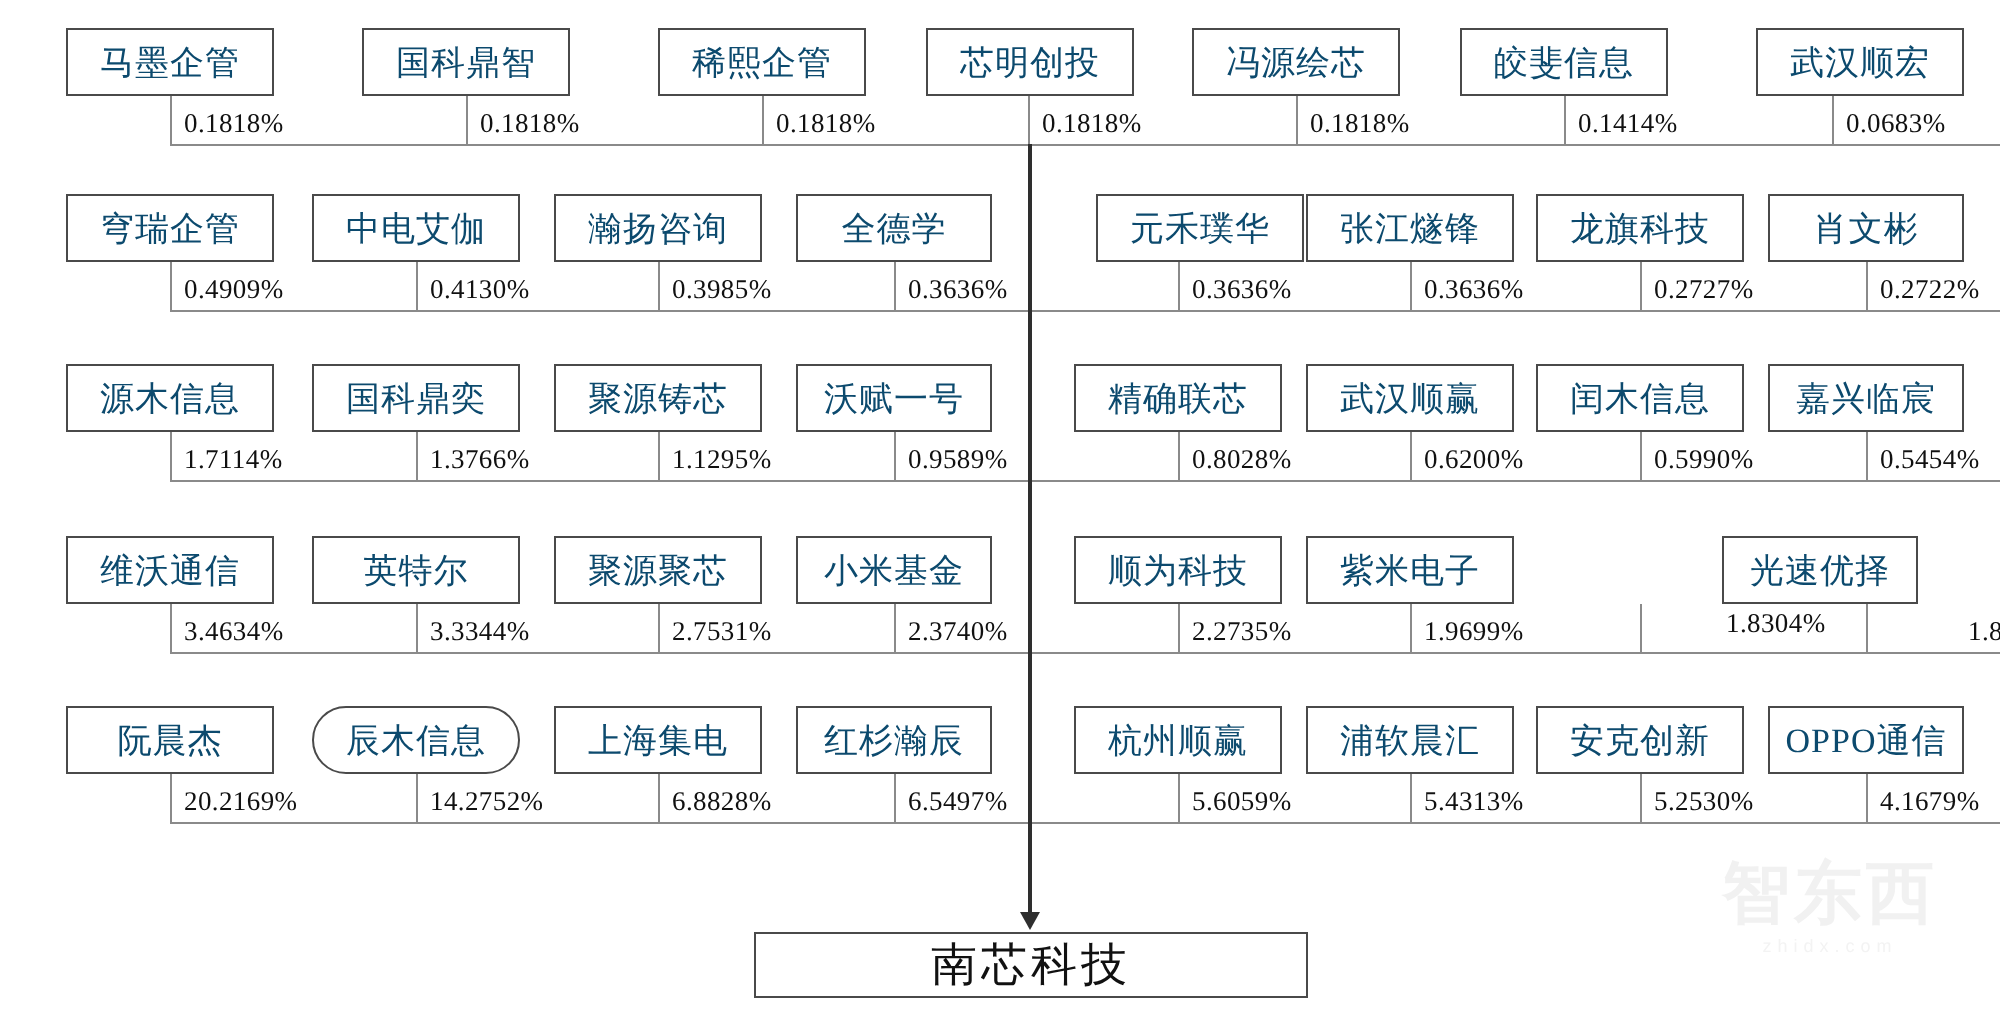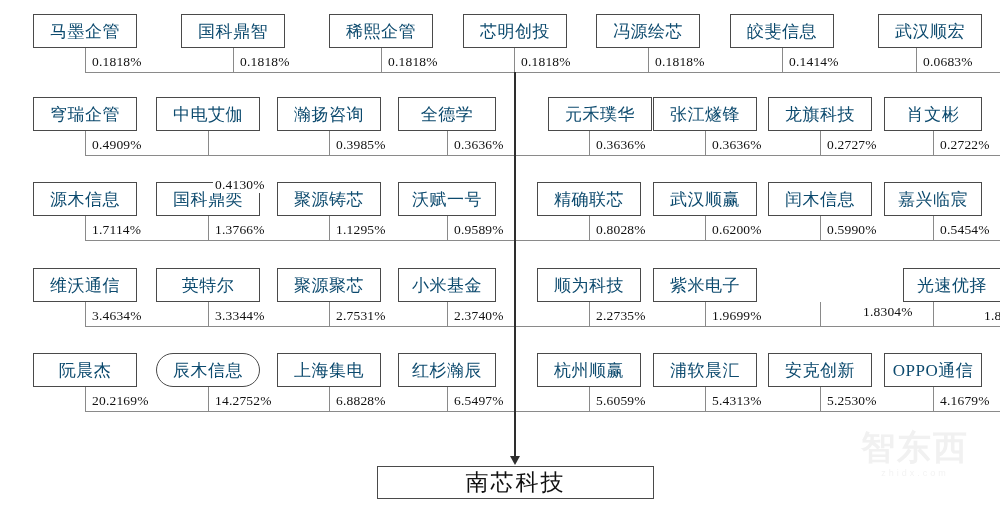--- a/index.html
+++ b/index.html
@@ -205,21 +205,21 @@
   <div class="vline" style="left:208px; top:131px; height:24px;"></div>
   <div class="vline" style="left:329px; top:131px; height:24px;"></div>
   <div class="vline" style="left:447px; top:131px; height:24px;"></div>
   <div class="vline" style="left:589px; top:131px; height:24px;"></div>
   <div class="vline" style="left:705px; top:131px; height:24px;"></div>
   <div class="vline" style="left:820px; top:131px; height:24px;"></div>
   <div class="vline" style="left:933px; top:131px; height:24px;"></div>
   <div class="hline" style="left:85px; top:155px; width:915px;"></div>
 
   <div class="pct" style="left:90px;  top:137px;">0.4909%</div>
-  <div class="pct" style="left:213px; top:137px;margin-top:40px;">0.4130%</div>
+  <div class="pct" style="left:213px; top:137px;">0.4130%</div>
   <div class="pct" style="left:334px; top:137px;">0.3985%</div>
   <div class="pct" style="left:452px; top:137px;">0.3636%</div>
   <div class="pct" style="left:594px; top:137px;">0.3636%</div>
   <div class="pct" style="left:710px; top:137px;">0.3636%</div>
   <div class="pct" style="left:825px; top:137px;">0.2727%</div>
   <div class="pct" style="left:938px; top:137px;">0.2722%</div>
 
   <div class="node" style="left:33px;  top:182px; width:104px; height:34px;">
     <span>源木信息</span>
     </div>
@@ -275,21 +275,21 @@
     </div>
   <div class="node" style="left:398px; top:268px; width:98px;  height:34px;">
     <span>小米基金</span>
     </div>
   <div class="node" style="left:537px; top:268px; width:104px; height:34px;">
     <span>顺为科技</span>
     </div>
   <div class="node" style="left:653px; top:268px; width:104px; height:34px;">
     <span>紫米电子</span>
     </div>
-  <div class="node" style="left:903px; top:268px; width:98px;  height:34px;align-items:center;">
+  <div class="node" style="left:861px; top:268px; width:98px;  height:34px;align-items:center;">
     <span>光速优择</span>
     </div>
 
   <div class="vline" style="left:85px;  top:302px; height:24px;"></div>
   <div class="vline" style="left:208px; top:302px; height:24px;"></div>
   <div class="vline" style="left:329px; top:302px; height:24px;"></div>
   <div class="vline" style="left:447px; top:302px; height:24px;"></div>
   <div class="vline" style="left:589px; top:302px; height:24px;"></div>
   <div class="vline" style="left:705px; top:302px; height:24px;"></div>
   <div class="vline" style="left:820px; top:302px; height:24px;"></div>

